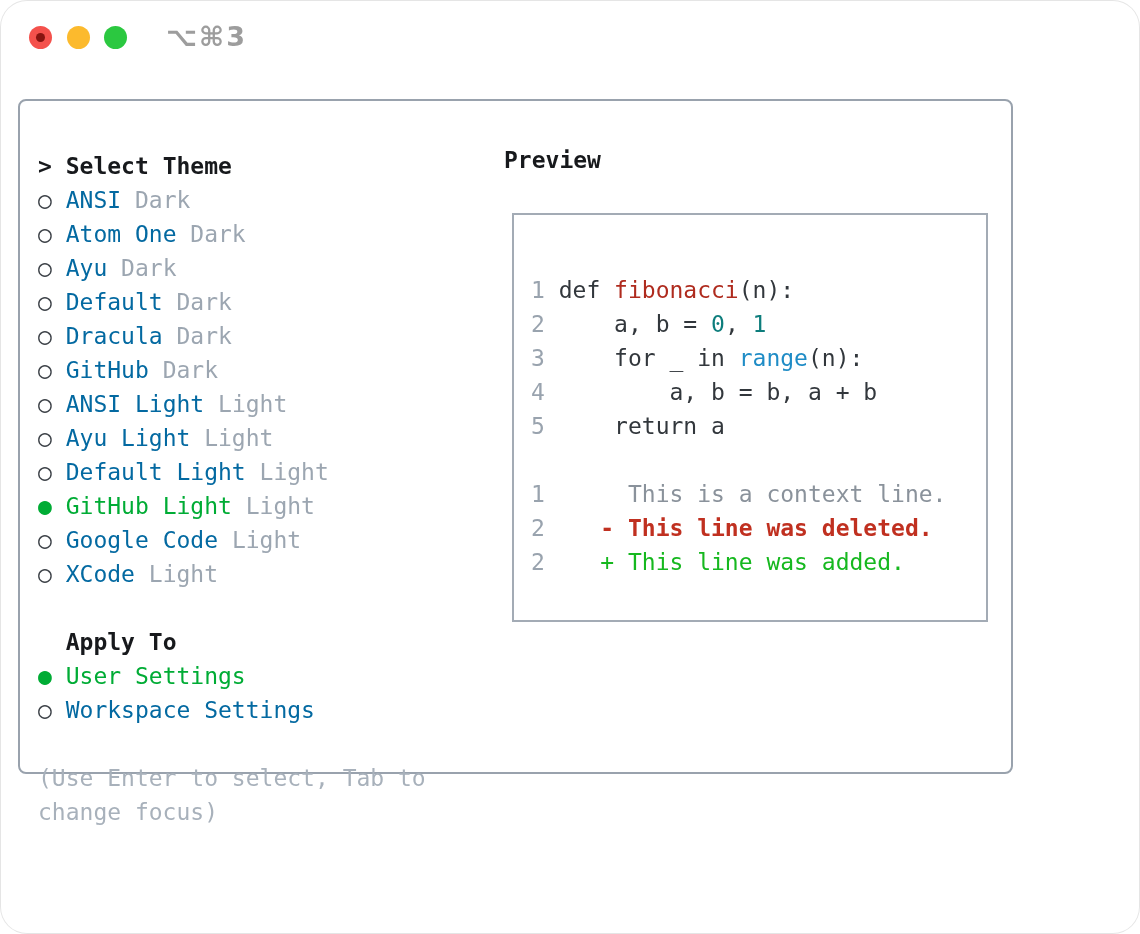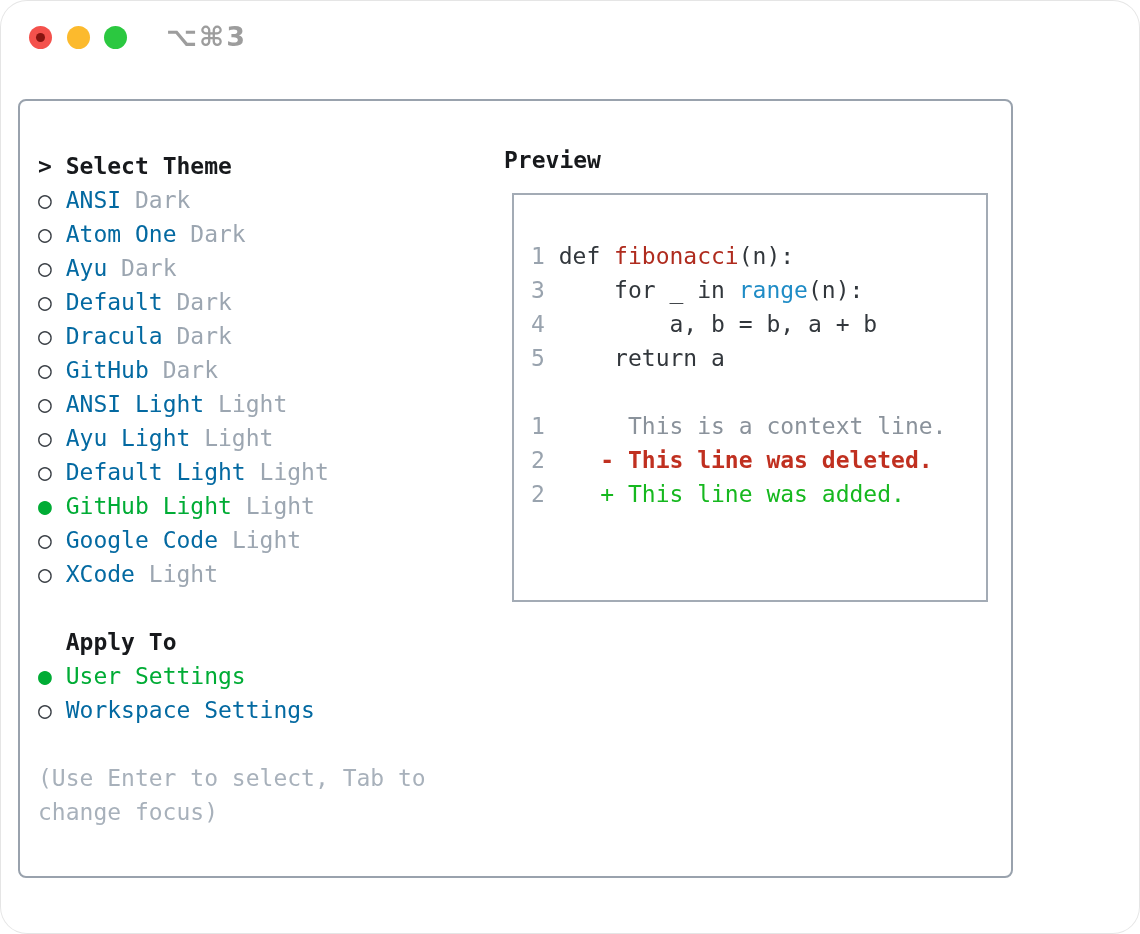--- a/index.html
+++ b/index.html
@@ -28,45 +28,45 @@
   .win-title {
     position: absolute; left: 166px; top: 21px;
     font-family: "DejaVu Sans", "Liberation Sans", sans-serif;
     font-size: 27px; line-height: 32px; font-weight: bold;
     color: #9d9d9d; letter-spacing: 2px; white-space: pre;
   }
 
   
   .panel {
     position: absolute; left: 18px; top: 99px;
-    width: 995px; height: 779px;
+    width: 995px; height: 675px;
     border: 2px solid #99a2ad; border-radius: 8px;
     background: #ffffff;
   }
 
   .line { white-space: pre; font-size: 23px; line-height: 34px; height: 34px; }
 
   .left-pane { position: absolute; left: 18px; top: 48px; }
 
   .l-hdr  { color: #17191c; font-weight: bold; }
   .l-name { color: #0369a1; }
   .l-tag  { color: #9ca6b1; }
   .l-sel  { color: #00ac35; }
   .l-hint { color: #a8b1bb; }
   .b-off  { color: #3f444a; }
   .b-on   { color: #00ac35; }
 
   
   .preview-title { position: absolute; left: 484px; top: 42px; color: #17191c; font-weight: bold; }
   .preview-box {
-    position: absolute; left: 492px; top: 92px;
+    position: absolute; left: 492px; top: 112px;
     width: 476px; height: 409px;
     border: 2px solid #a3abb5;
     background: #ffffff;
-    padding: 44px 0 0 17px;
+    padding: 58px 0 0 17px;
     overflow: hidden;
   }
   .c-num     { color: #99a3ae; }
   .c-code    { color: #32373c; }
   .c-func    { color: #af2b1e; }
   .c-lit     { color: #0d7d7c; }
   .c-builtin { color: #1f8cc6; }
   .c-ctx     { color: #8a929b; margin-top: 20px; }
   .c-del     { color: #c03020; font-weight: bold; }
   .c-add     { color: #16b81f; }
@@ -112,20 +112,21 @@
           <div class="line l-hint">(Use Enter to select, Tab to</div>
           <div class="line l-hint">change focus)</div>
         </div>
     </div>
 
     <div class="preview-title line">Preview</div>
 
     <div class="preview-box">
       <div id="code-lines">
           <div class="line"><span class="c-num">1 </span><span class="c-code">def </span><span class="c-func">fibonacci</span><span class="c-code">(n):</span></div>
+          <div class="line"><span class="c-num">2 </span><span class="c-code">    a, b = </span><span class="c-lit">0</span><span class="c-code">, </span><span class="c-lit">1</span></div>
           <div class="line"><span class="c-num">3 </span><span class="c-code">    for _ in </span><span class="c-builtin">range</span><span class="c-code">(n):</span></div>
           <div class="line"><span class="c-num">4 </span><span class="c-code">        a, b = b, a + b</span></div>
           <div class="line"><span class="c-num">5 </span><span class="c-code">    return a</span></div>
           <div class="line">&nbsp;</div>
           <div class="line"><span class="c-num">1 </span><span class="c-ctx">     This is a context line.</span></div>
           <div class="line"><span class="c-num">2 </span><span class="c-del">   - This line was deleted.</span></div>
           <div class="line"><span class="c-num">2 </span><span class="c-add">   + This line was added.</span></div>
         </div>
     </div>
 

